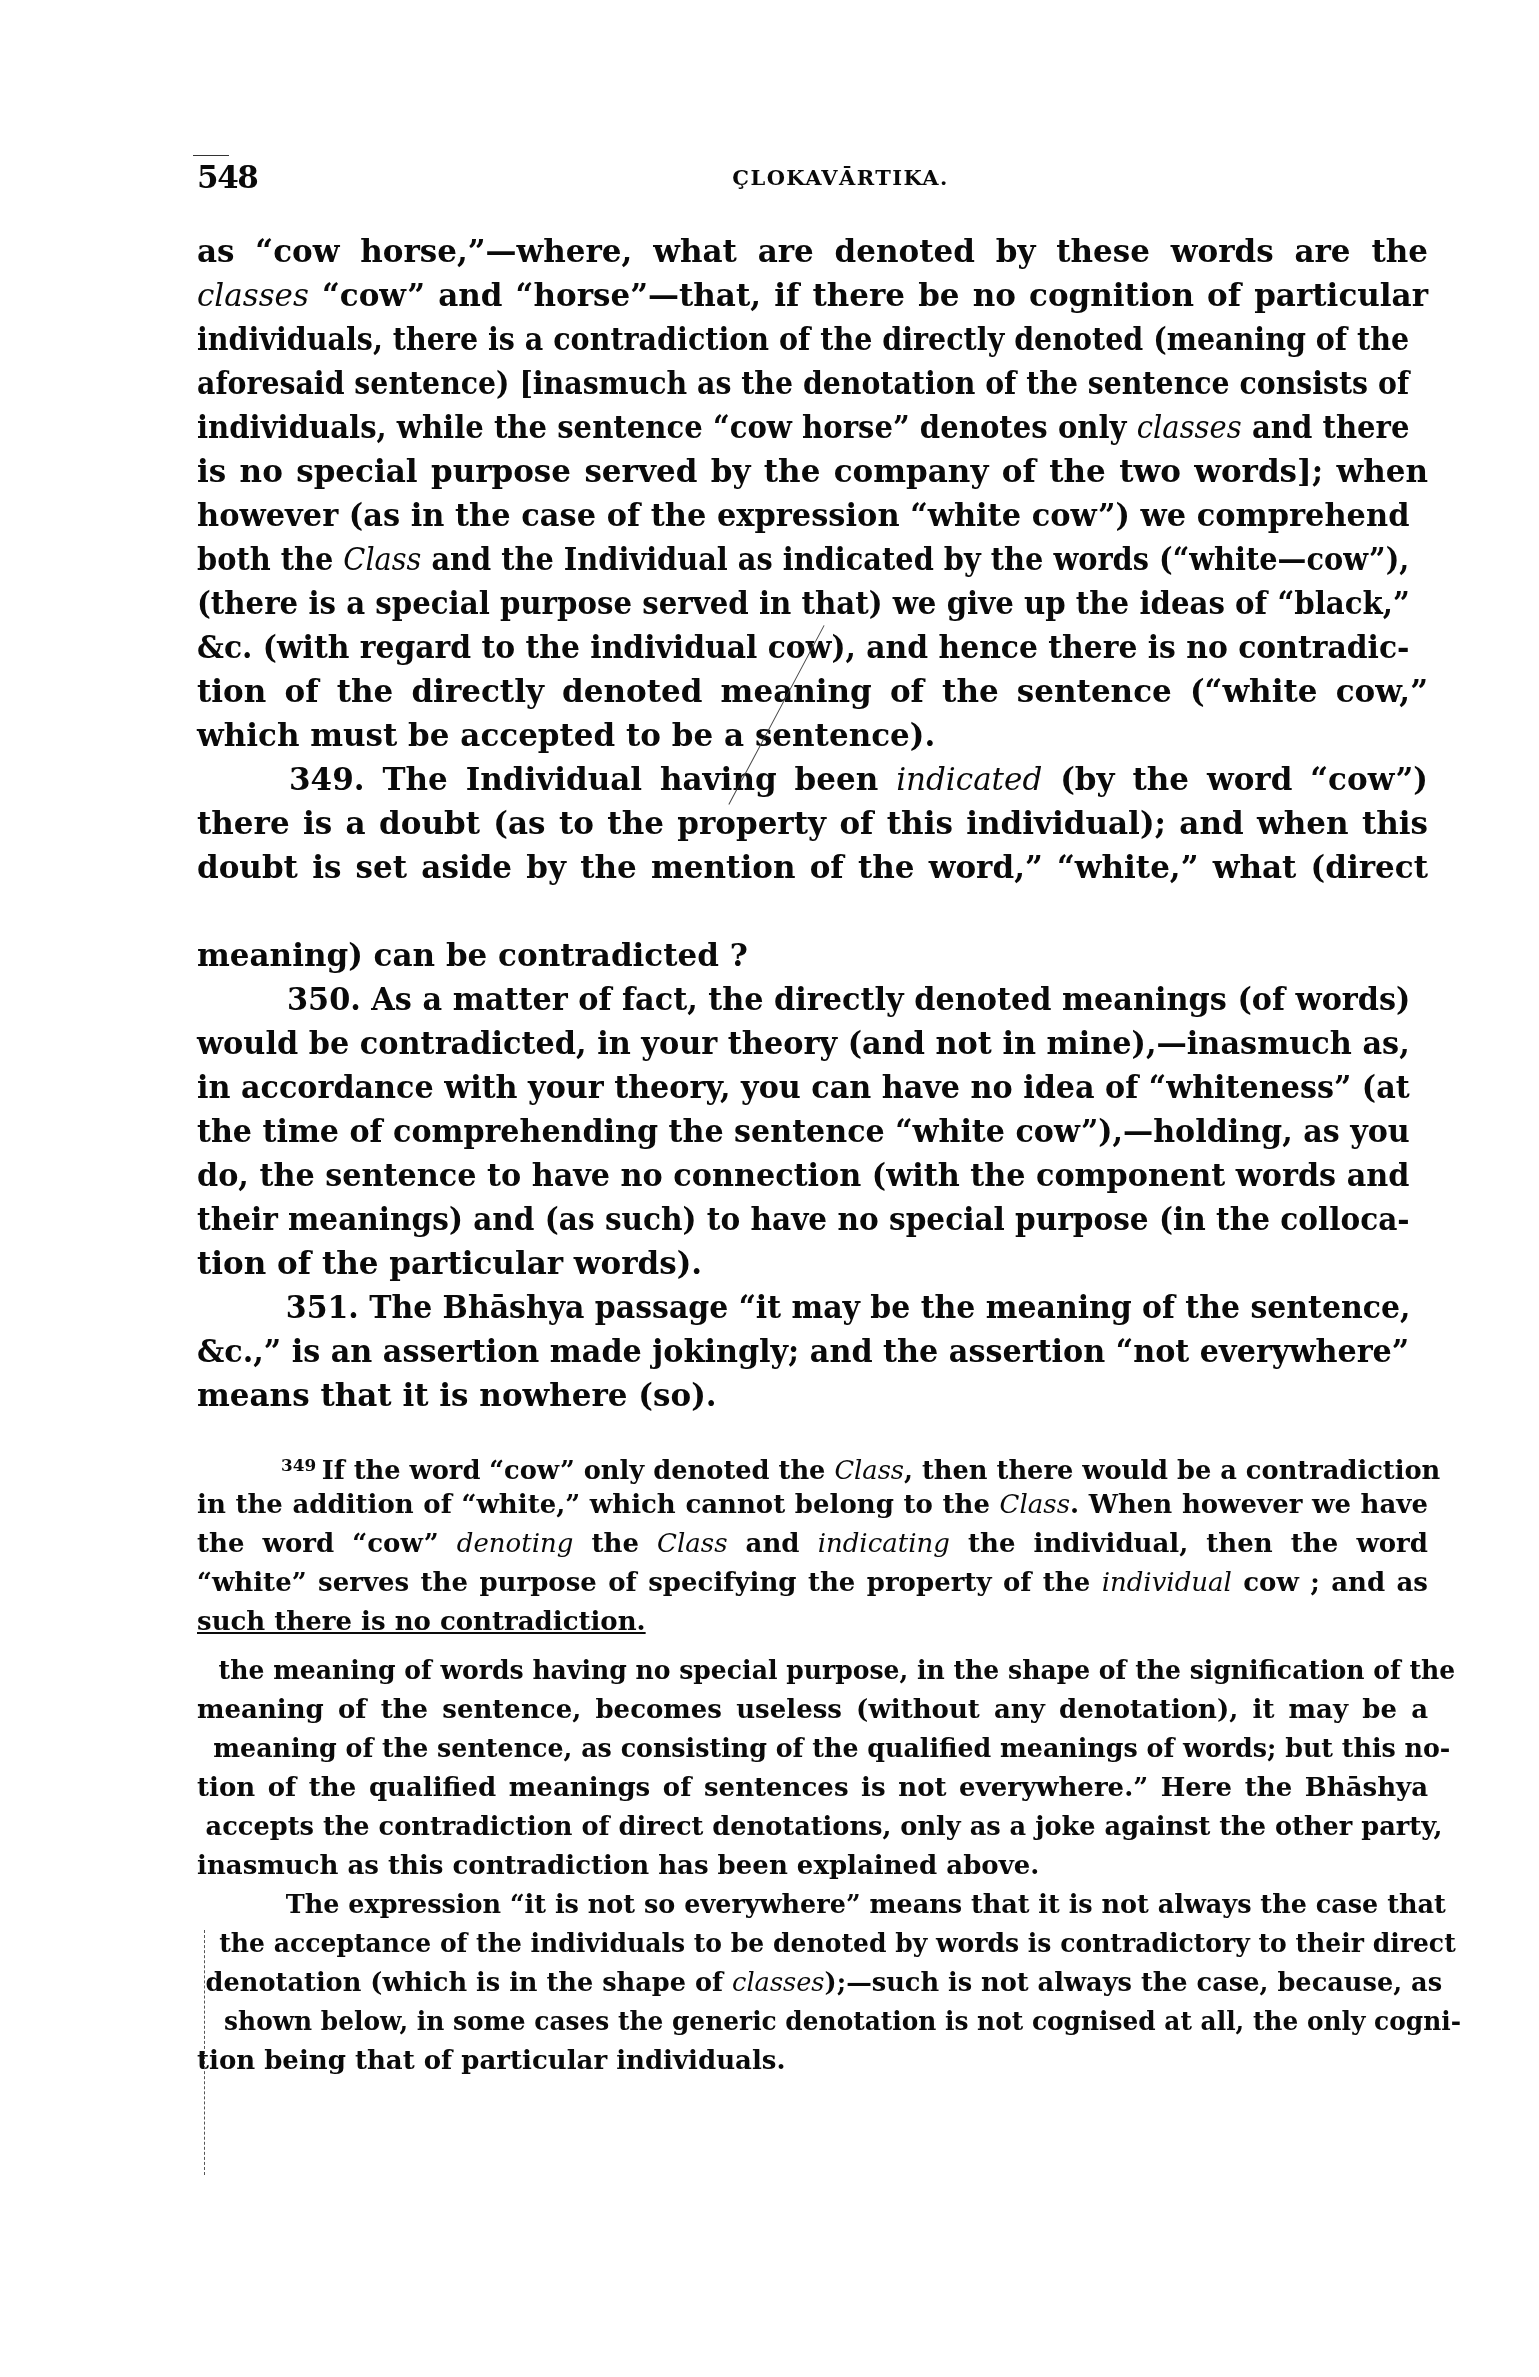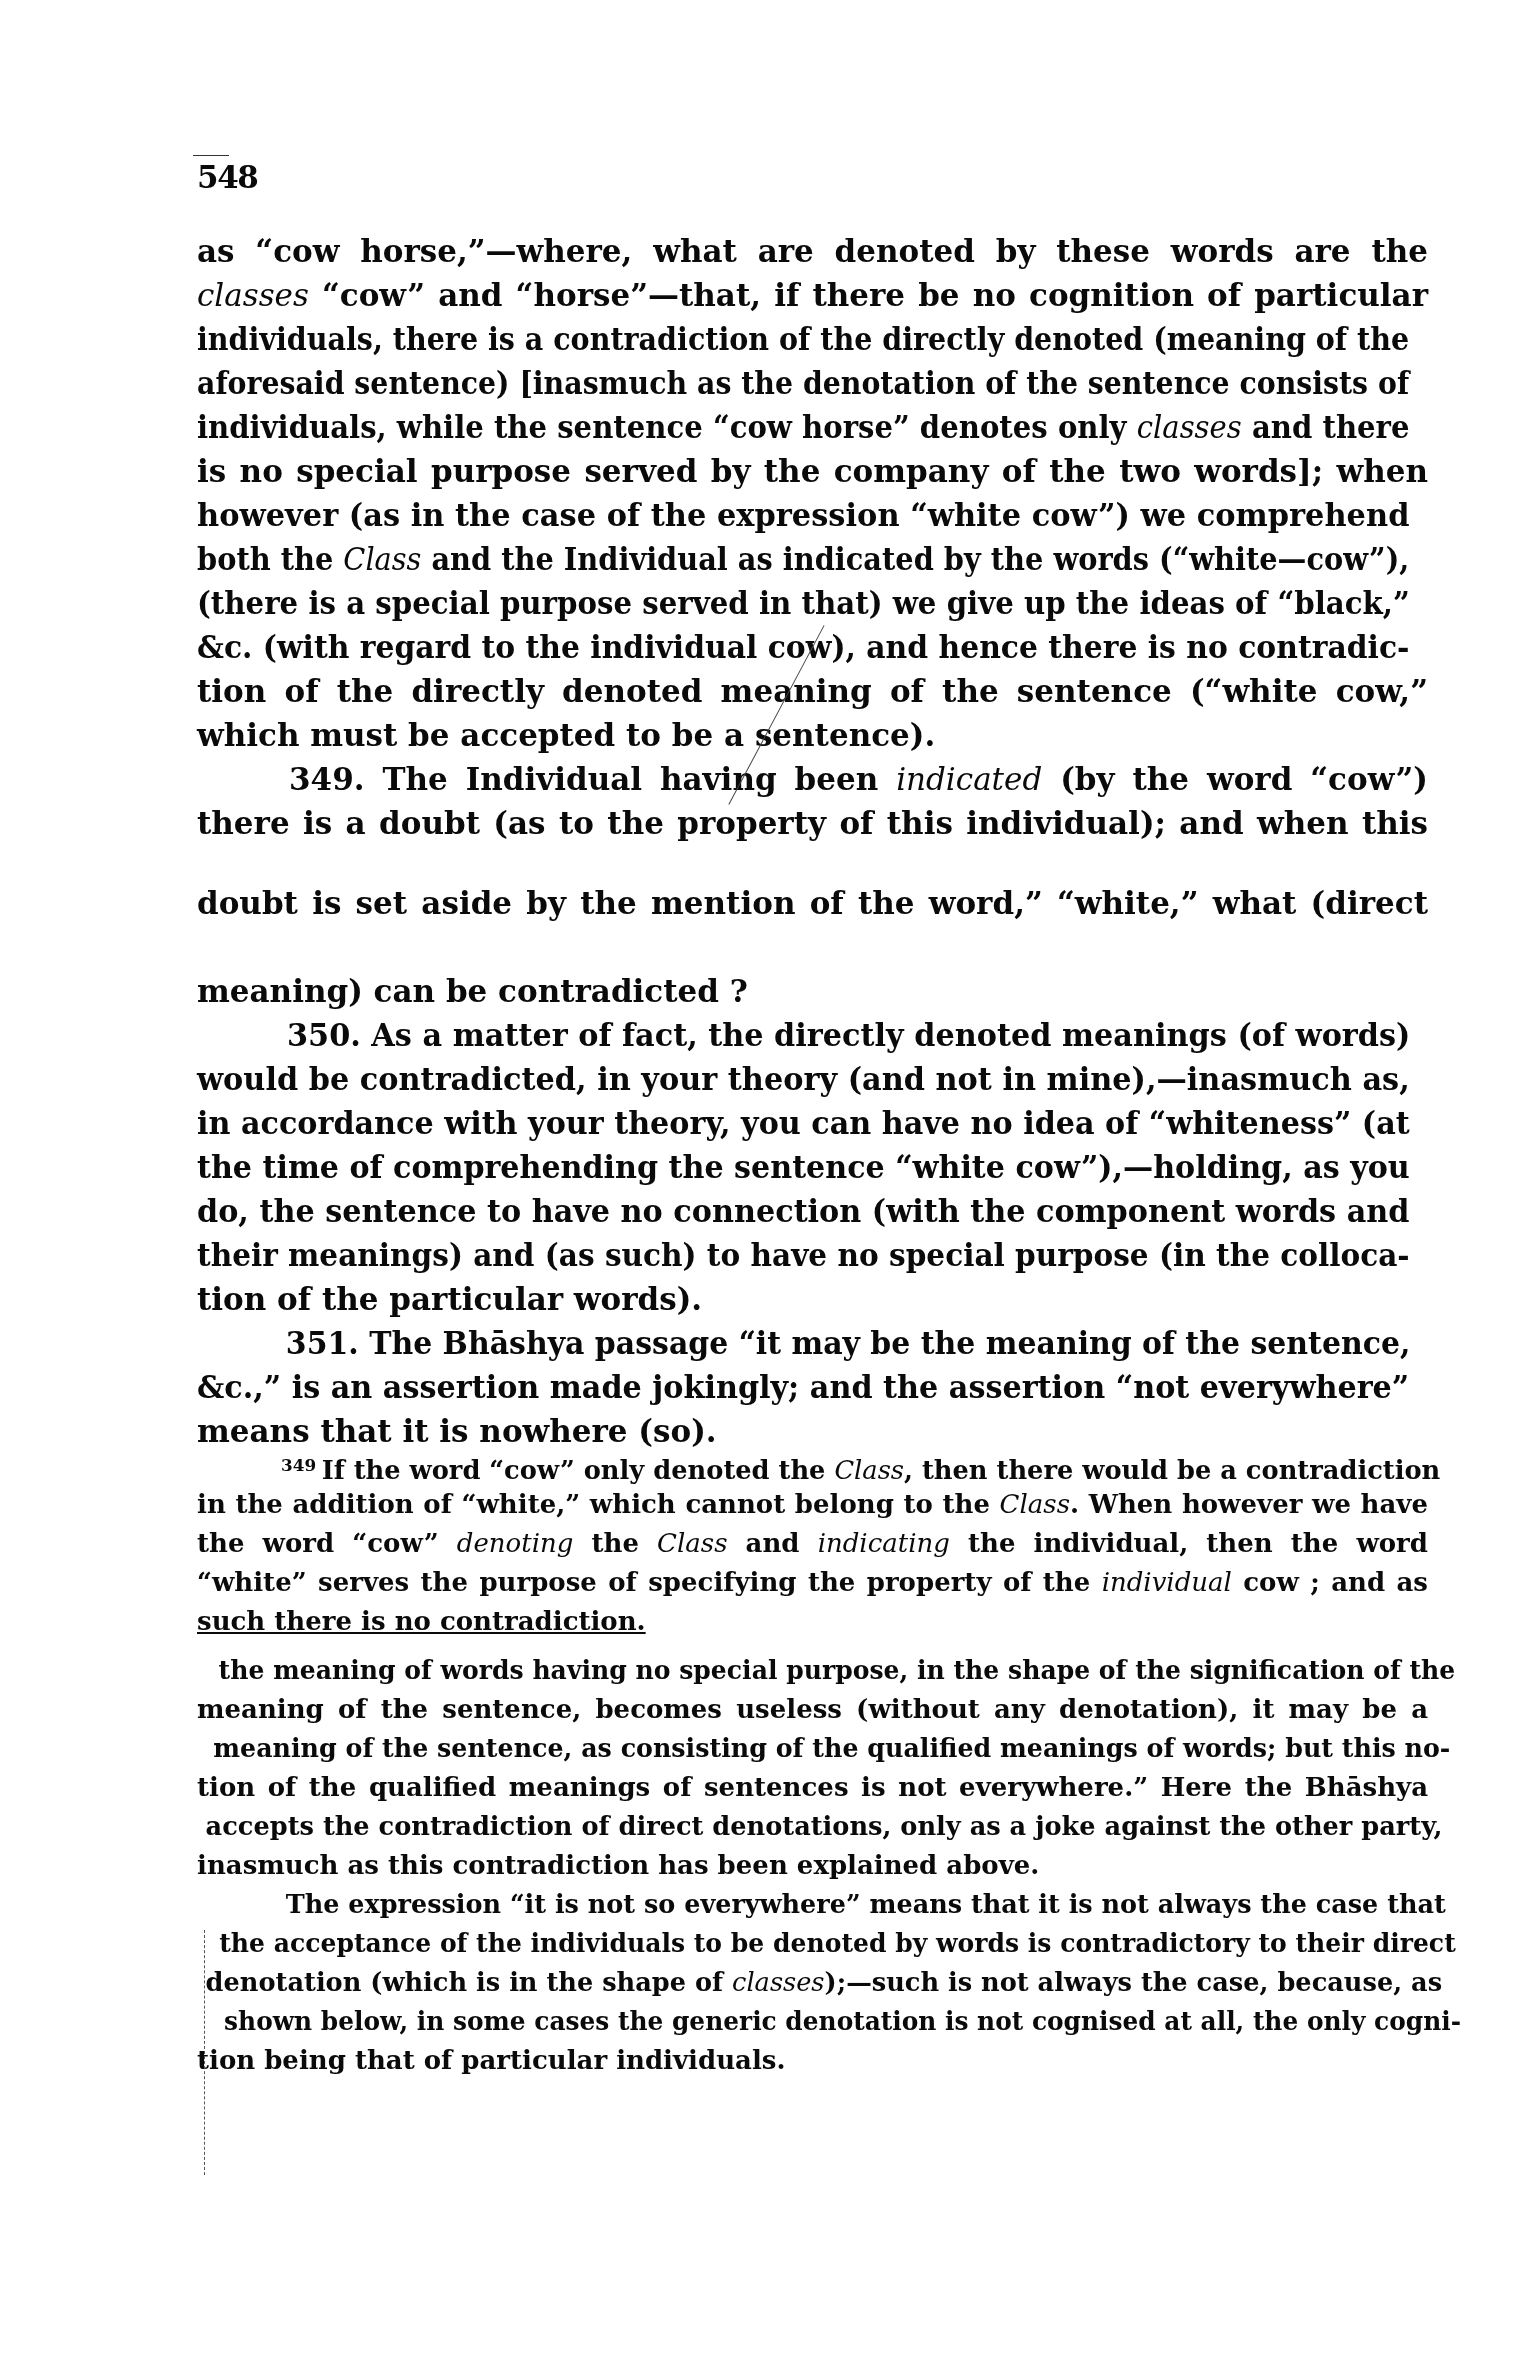--- a/index.html
+++ b/index.html
@@ -33,38 +33,39 @@
   .scan-stroke { position: absolute; height: 1.4px; background: #444; transform-origin: left center; }
 </style>
 </head>
 <body>
 
 <div class="page">
 
   <div class="running-head">
     <span class="page-number-rule"></span>
     <span class="page-number">548</span>
+    <div class="running-title">ÇLOKAVĀRTIKA.</div>
   </div>
 
   <div class="body-text">
     <span class="line" style="display: block; width: auto;">as “cow horse,”—where, what are denoted by these words are the</span>
     <span class="line" style="display: block; width: auto;"><i>classes</i><span> “cow” and “horse”—that, if there be no cognition of particular</span></span>
     <span class="line" style="display: block; width: auto; transform: scaleX(0.9205);">individuals, there is a contradiction of the directly denoted (meaning of the</span>
     <span class="line" style="display: block; width: auto; transform: scaleX(0.9152);">aforesaid sentence) [inasmuch as the denotation of the sentence consists of</span>
     <span class="line" style="display: block; width: auto; transform: scaleX(0.9397);"><span>individuals, while the sentence “cow horse” denotes only </span><i>classes</i><span> and there</span></span>
     <span class="line" style="display: block; width: auto;">is no special purpose served by the company of the two words]; when</span>
     <span class="line" style="display: block; width: auto; transform: scaleX(0.9827);">however (as in the case of the expression “white cow”) we comprehend</span>
     <span class="line" style="display: block; width: auto; transform: scaleX(0.9297);"><span>both the </span><i>Class</i><span> and the Individual as indicated by the words (“white—cow”),</span></span>
     <span class="line" style="display: block; width: auto; transform: scaleX(0.9432);">(there is a special purpose served in that) we give up the ideas of “black,”</span>
     <span class="line" style="display: block; width: auto; transform: scaleX(0.9617);">&amp;c. (with regard to the individual cow), and hence there is no contradic-</span>
     <span class="line" style="display: block; width: auto;">tion of the directly denoted meaning of the sentence (“white cow,”</span>
     <span class="line last" style="display: block; width: auto;">which must be accepted to be a sentence).</span>
     <span class="line indent" style="display: block; width: auto;"><span>349. The Individual having been </span><i>indicated</i><span> (by the word “cow”)</span></span>
     <span class="line" style="display: block; width: auto;">there is a doubt (as to the property of this individual); and when this</span>
-    <span class="line" style="display: block; width: auto; margin-top: 36px;">doubt is set aside by the mention of the word,” “white,” what (direct</span>
+    <span class="line" style="display: block; width: auto;">doubt is set aside by the mention of the word,” “white,” what (direct</span>
     <span class="line last" style="display: block; width: auto; margin-top: 44px;">meaning) can be contradicted ?</span>
     <span class="line indent" style="display: block; width: auto; transform: scaleX(0.9778);">350. As a matter of fact, the directly denoted meanings (of words)</span>
     <span class="line" style="display: block; width: auto; transform: scaleX(0.9789);">would be contradicted, in your theory (and not in mine),—inasmuch as,</span>
     <span class="line" style="display: block; width: auto; transform: scaleX(0.9745);">in accordance with your theory, you can have no idea of “whiteness” (at</span>
     <span class="line" style="display: block; width: auto; transform: scaleX(0.9724);">the time of comprehending the sentence “white cow”),—holding, as you</span>
     <span class="line" style="display: block; width: auto; transform: scaleX(0.9762);">do, the sentence to have no connection (with the component words and</span>
     <span class="line" style="display: block; width: auto; transform: scaleX(0.9539);">their meanings) and (as such) to have no special purpose (in the colloca-</span>
     <span class="line last" style="display: block; width: auto;">tion of the particular words).</span>
     <span class="line indent" style="display: block; width: auto; transform: scaleX(0.9654);">351. The Bhāshya passage “it may be the meaning of the sentence,</span>
     <span class="line" style="display: block; width: auto; transform: scaleX(0.9756);">&amp;c.,” is an assertion made jokingly; and the assertion “not everywhere”</span>

